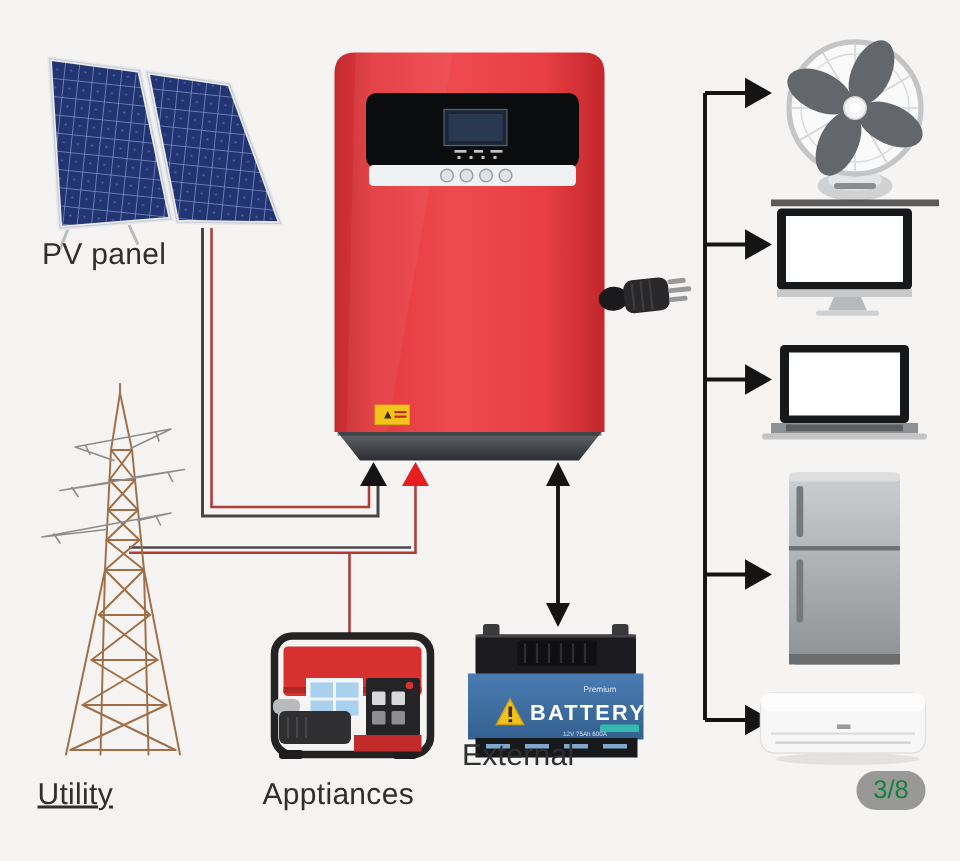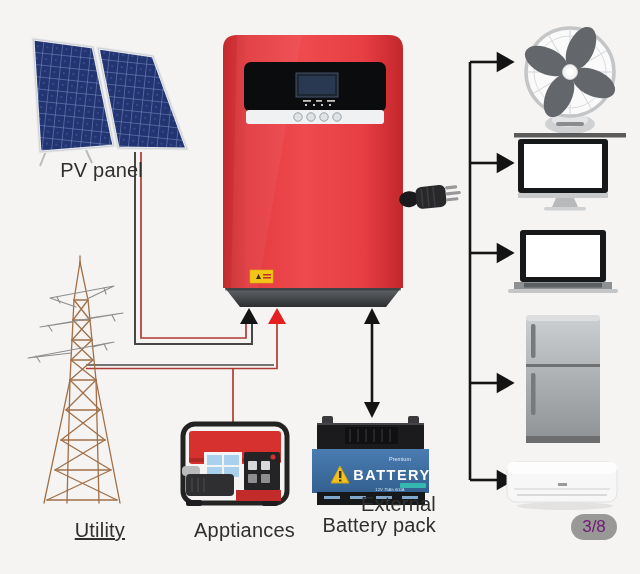--- a/index.html
+++ b/index.html
@@ -2,26 +2,26 @@
 <html><head>
 <meta charset="utf-8">
 <style>
   html,body{margin:0;padding:0;background:#e9e9e9;}
   .canvas{
     position:relative;width:640px;height:574px;background:#f5f4f2;overflow:hidden;
     font-family:"Liberation Sans",sans-serif;
   }
   .canvas svg{position:absolute;left:0;top:0;}
   .lbl{
-    position:absolute;text-align:right;color:#2f2f2f;font-size:20px;line-height:21px;
+    position:absolute;text-align:left;color:#2f2f2f;font-size:20px;line-height:21px;
     letter-spacing:.2px;
   }
   .badge{
     position:absolute;left:571px;top:514px;width:46px;height:26px;border-radius:14px;
-    background:rgba(125,125,125,.78);color:#701a75;font-size:17px;display:flex;
+    background:rgba(125,125,125,.78);color:#15803d;font-size:17px;display:flex;
     align-items:center;justify-content:center;z-index:5;
   }
 </style>
 </head>
 <body>
 
 <div class="canvas">
 
 <svg width="640" height="574" viewBox="0 0 640 574">
   <defs>
@@ -278,21 +278,20 @@
 </svg>
 
 <div class="lbl" style="left:28px;top:160px;width:115px;">PV panel</div>
 
 <div class="lbl" style="left:25px;top:520px;width:100px;text-decoration:underline;">Utility</div>
 
 <div class="lbl" style="left:175px;top:520px;width:120px;">Apptiances</div>
 
 <div class="lbl" style="left:308px;top:494px;width:128px;">
   <div>External</div>
-  <div>Battery pack</div>
 </div>
 
 
 <div class="badge">
   <span>3/8</span>
 </div>
 
 </div>
 
 </body></html>

